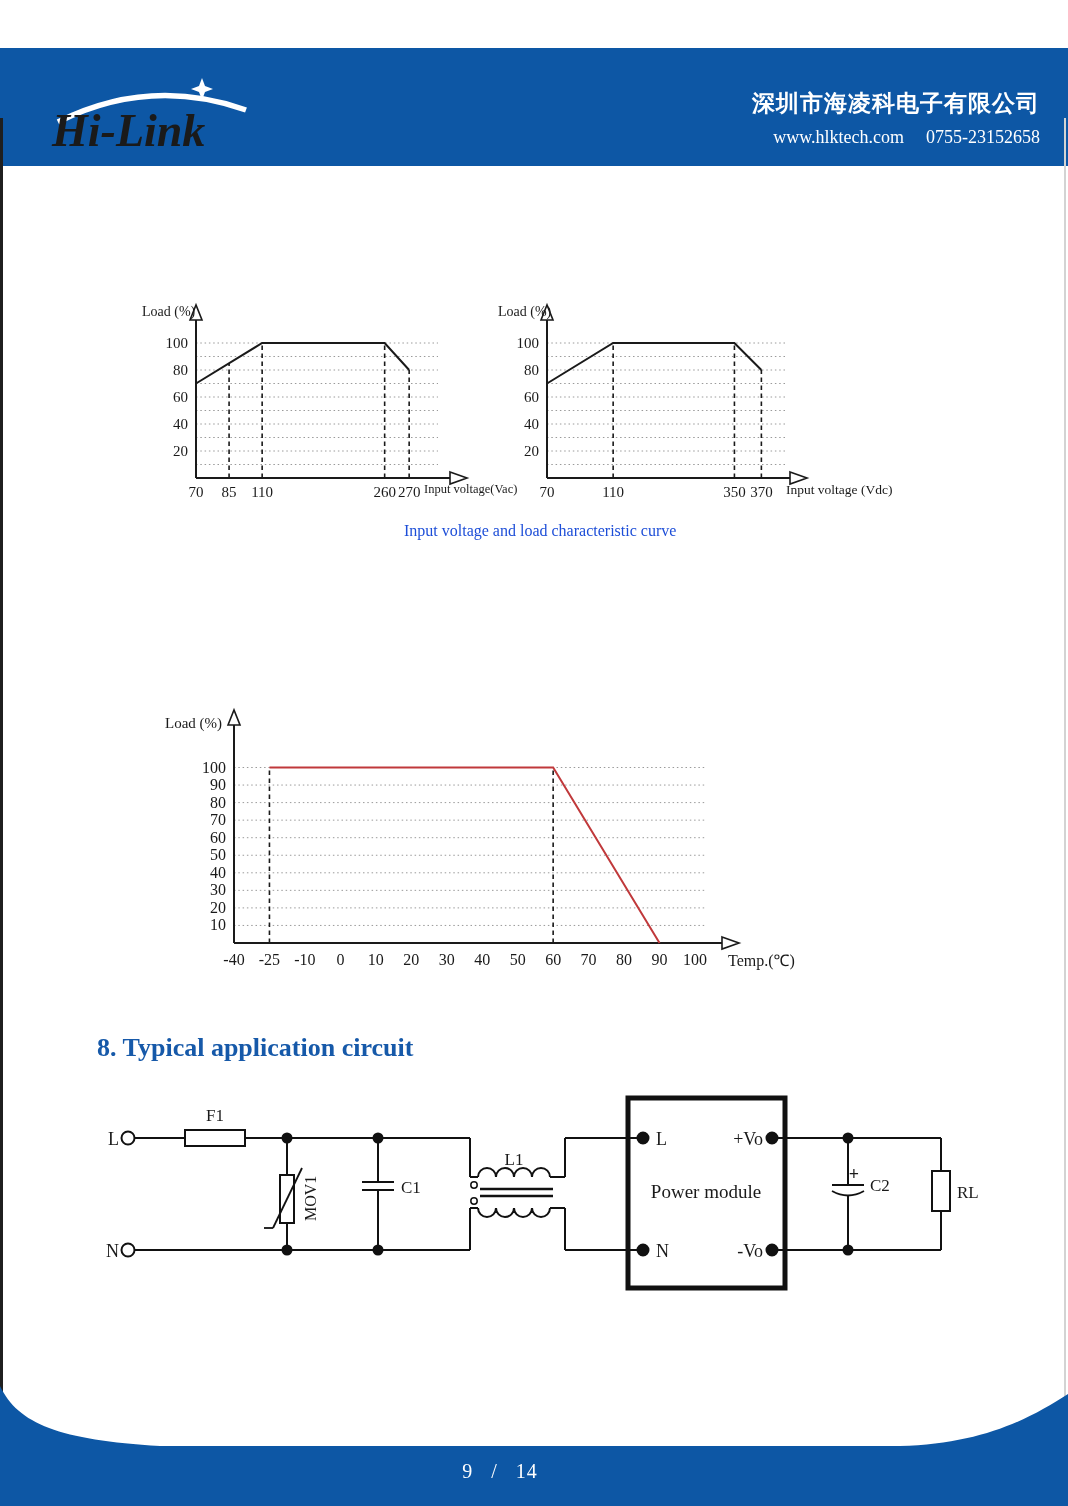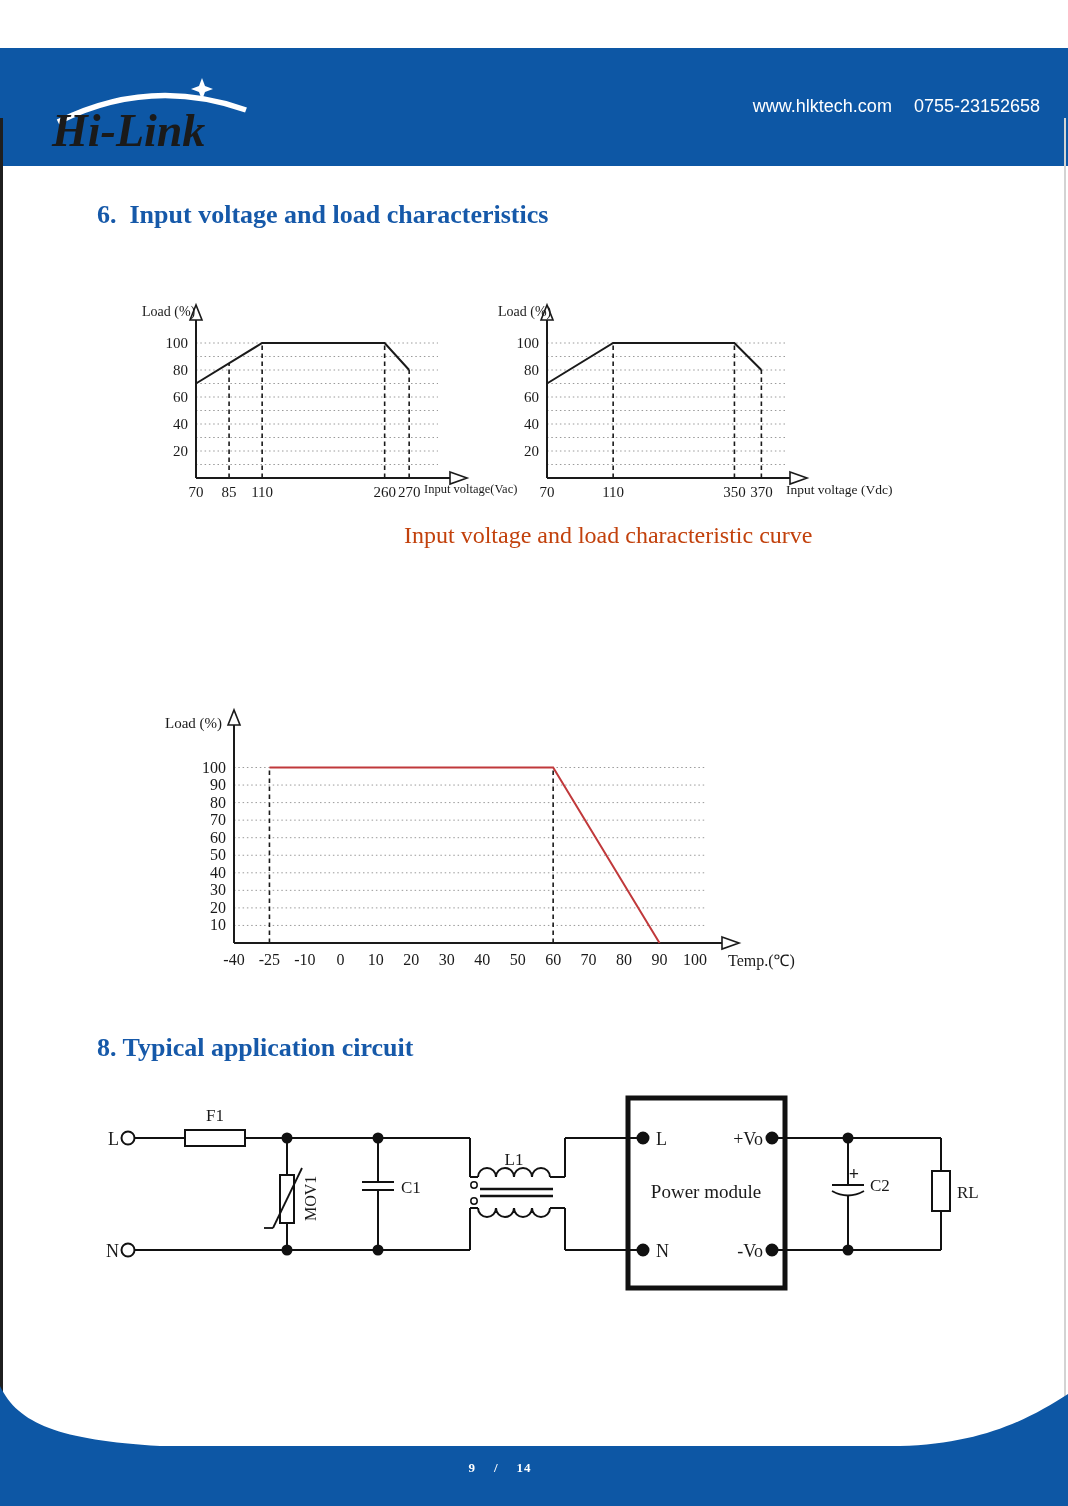--- a/index.html
+++ b/index.html
@@ -4,60 +4,60 @@
 <style>
   html,body{margin:0;padding:0;background:#e8e8e8;}
   .page{position:relative;width:1068px;height:1506px;background:#ffffff;overflow:hidden;
         font-family:"Liberation Serif",serif;}
   
   .header{position:absolute;left:0;top:0;width:1068px;height:118px;background:#0d57a5;margin-top:48px;}
   .logo{position:absolute;left:50px;top:28px;width:210px;height:80px;}
   .hdr-right{position:absolute;right:28px;top:40px;text-align:right;color:#ffffff;
              font-family:"Liberation Sans",sans-serif;}
   .hdr-cn{font-size:23px;font-weight:bold;letter-spacing:1px;}
-  .hdr-web{font-size:18px;margin-top:8px;}
+  .hdr-web{font-size:18px;margin-top:8px;font-family:Liberation Serif, serif;}
   .hdr-web .gap{display:inline-block;width:22px;}
   
   .edge-left{position:absolute;left:0;top:118px;width:3px;height:1274px;background:#1f1f1f;}
   .edge-right{position:absolute;left:1064px;top:118px;width:2px;height:1330px;background:#d3d3d3;}
   
   .sec-title{position:absolute;color:#1659a9;font-weight:bold;font-size:26px;white-space:pre;
              font-family:"Liberation Serif",serif;}
-  .caption{position:absolute;color:#c2410c;font-size:24px;}
+  .caption{position:absolute;color:#1d4ed8;font-size:16px;}
   
   .chart{position:absolute;}
   svg text{font-family:"Liberation Serif",serif;fill:#1a1a1a;}
   
   .footer{position:absolute;left:0;top:1380px;width:1068px;height:126px;}
   .page-num{position:absolute;left:390px;top:1460px;width:220px;text-align:center;color:#ffffff;
-            font-size:13px;font-weight:bold;letter-spacing:1px;}
+            font-size:20px;font-weight:normal;letter-spacing:1px;}
   .page-num span{padding:0 9px;}
 </style>
 </head>
 <body>
 
 <div class="page">
 
   <div class="header">
     <svg class="logo" viewBox="0 0 210 80">
       <path d="M8,46 Q100,0 196,34" fill="none" stroke="#ffffff" stroke-width="5.5"></path>
       <polygon points="152,2 155,10 163,13 155,16 152,24 149,16 141,13 149,10" fill="#ffffff"></polygon>
       <text x="2" y="70" font-family="Liberation Sans, sans-serif" font-size="46" font-weight="bold" font-style="italic" fill="#ffffff">Hi-Link</text>
     </svg>
     <div class="hdr-right">
+      <div class="hdr-cn">深圳市海凌科电子有限公司</div>
       <div class="hdr-web">
         <span>www.hlktech.com</span><span class="gap"></span><span>0755-23152658</span>
       </div>
     </div>
   </div>
 
   <div class="edge-left"></div>
   <div class="edge-right"></div>
 
-  <div class="sec-title" style="left:97px;top:200px;">6.  Input voltage and load characteristics</div>
 
   <svg id="chart-ac" class="chart" style="left:138px;top:295px;width:430px;height:215px;" viewBox="0 0 430 215">
       <line x1="58" y1="169.5" x2="300" y2="169.5" stroke="#9a9a9a" stroke-width="1" stroke-dasharray="1.5 2.8"></line>
       <line x1="58" y1="156" x2="300" y2="156" stroke="#9a9a9a" stroke-width="1" stroke-dasharray="1.5 2.8"></line>
       <line x1="58" y1="142.5" x2="300" y2="142.5" stroke="#9a9a9a" stroke-width="1" stroke-dasharray="1.5 2.8"></line>
       <line x1="58" y1="129" x2="300" y2="129" stroke="#9a9a9a" stroke-width="1" stroke-dasharray="1.5 2.8"></line>
       <line x1="58" y1="115.5" x2="300" y2="115.5" stroke="#9a9a9a" stroke-width="1" stroke-dasharray="1.5 2.8"></line>
       <line x1="58" y1="102" x2="300" y2="102" stroke="#9a9a9a" stroke-width="1" stroke-dasharray="1.5 2.8"></line>
       <line x1="58" y1="88.5" x2="300" y2="88.5" stroke="#9a9a9a" stroke-width="1" stroke-dasharray="1.5 2.8"></line>
       <line x1="58" y1="75" x2="300" y2="75" stroke="#9a9a9a" stroke-width="1" stroke-dasharray="1.5 2.8"></line>

